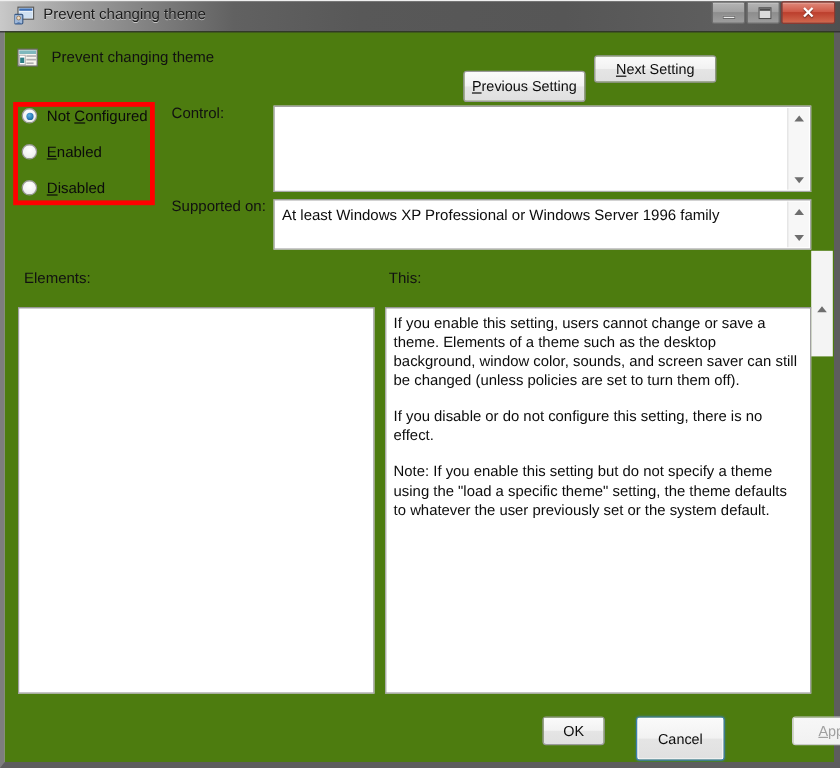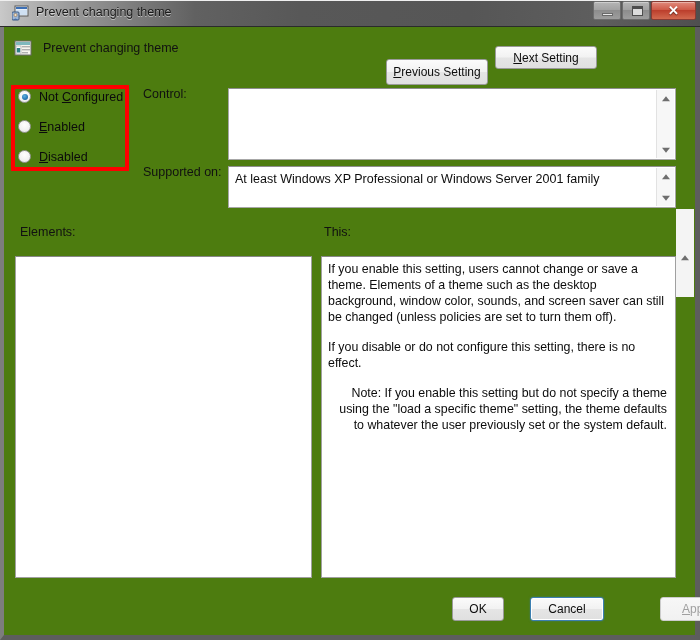--- a/index.html
+++ b/index.html
@@ -350,21 +350,21 @@
   .help-text {
     position: absolute;
     left: 6px;
     top: 4px;
     right: 8px;
     font-size: 12.4px;
     line-height: 16px;
     color: #0c0c0c;
   }
   .help-text p { margin: 0 0 14px 0; }
-  .help-text p:last-child { margin-bottom: 16px; text-align: right; }
+  .help-text p:last-child { margin-bottom: 16px; }
 
   
   .outer-scroll {
     position: absolute;
     right: 1px;
     top: 209px;
     width: 18px;
     height: 88px;
     background: #f4f4f4;
   }
@@ -381,21 +381,21 @@
     left: 448px;
     top: 597px;
     width: 52px;
     height: 24px;
   }
   .btn-cancel {
     position: absolute;
     left: 526px;
     top: 597px;
     width: 74px;
-    height: 24px;
+    height: 37px;
   }
   .btn-apply {
     position: absolute;
     left: 608px;
     top: 597px;
     width: 74px;
     height: 24px;
     margin-left: 48px;
   }
   .btn u { text-decoration: underline; }
@@ -478,21 +478,21 @@
             <i class="tri up"></i>
           </div>
         <div class="arrow down">
             <i class="tri down"></i>
           </div>
       </div>
     </div>
 
     <div class="field-label lbl-supported">Supported on:</div>
     <div class="textbox tb-supported">
-      <div class="tb-text">At least Windows XP Professional or Windows Server 2001 family</div>
+      <div class="tb-text">At least Windows XP Professional or Windows Server 1996 family</div>
       <div class="vscroll">
         <div class="arrow up">
             <i class="tri up"></i>
           </div>
         <div class="arrow down">
             <i class="tri down"></i>
           </div>
       </div>
     </div>
 

